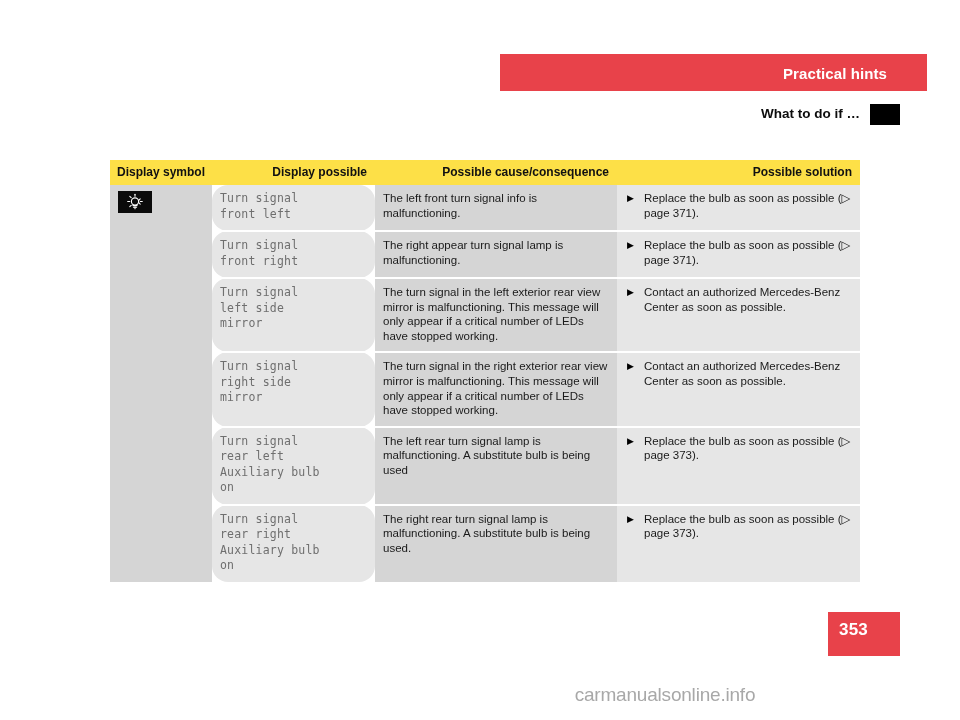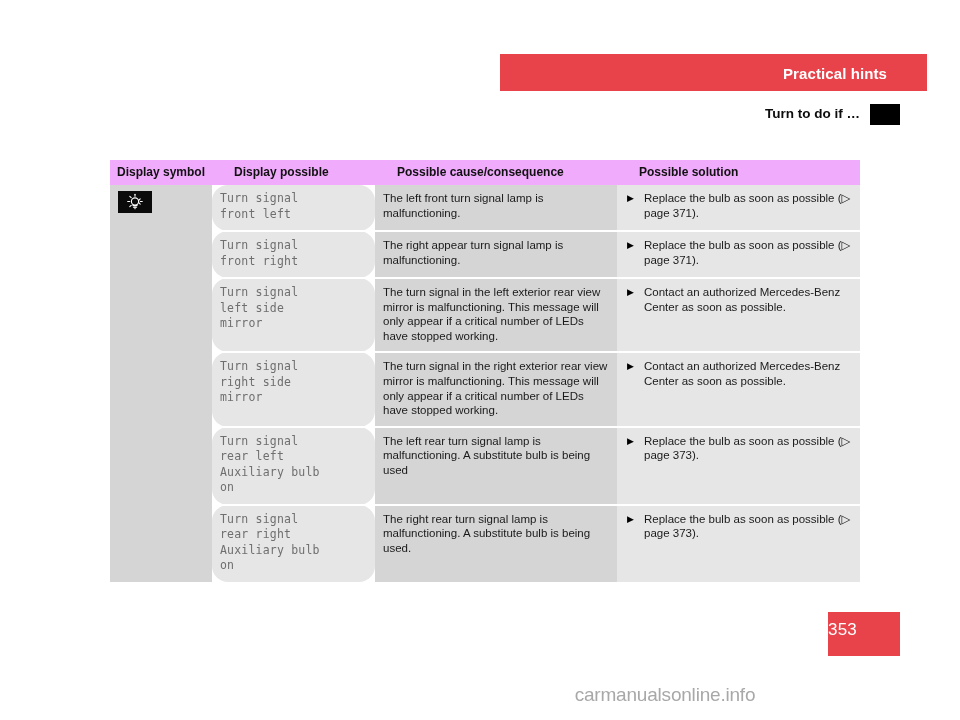--- a/index.html
+++ b/index.html
@@ -74,25 +74,25 @@
     border-collapse: collapse;
     width: 750px;
     table-layout: fixed;
   }
   table.hints col.c1 { width: 102px; }
   table.hints col.c2 { width: 163px; }
   table.hints col.c3 { width: 242px; }
   table.hints col.c4 { width: 243px; }
 
   table.hints thead th {
-    background: #f0abfc;
+    background: #fde047;
     font-size: 12px;
     font-weight: bold;
     color: #111111;
-    text-align: left;
+    text-align: right;
     padding: 5px 8px 6px 22px;
     vertical-align: middle;
     border: 0;
     white-space: nowrap;
   }
   table.hints thead th.first { padding-left: 7px; }
 
   table.hints tbody td {
     vertical-align: top;
     font-size: 11.5px;
@@ -160,25 +160,25 @@
   .page-badge {
     position: absolute;
     left: 828px;
     top: 612px;
     width: 72px;
     height: 44px;
     background: #e8424a;
   }
   .page-badge .page-number {
     position: absolute;
-    left: 0;
+    left: 11px;
     top: 8px;
     color: #ffffff;
     font-size: 17px;
-    font-weight: normal;
+    font-weight: bold;
     letter-spacing: 0.2px;
   }
 
   .watermark {
     position: absolute;
     left: 0;
     top: 684px;
     width: 960px;
     text-align: center;
     padding-right: 0px;
@@ -190,21 +190,21 @@
   .watermark span { position: relative; left: 145px; }
 </style>
 </head>
 <body>
 
 <div class="header-band">
   <div class="chapter-title">Practical hints</div>
 </div>
 
 <div class="subheader-row">
-  <div class="section-title">Turn to do if …</div>
+  <div class="section-title">What to do if …</div>
   <div class="thumb-tab"></div>
 </div>
 
 <div class="table-wrap">
   <table class="hints">
     <colgroup>
       <col class="c1">
         <col class="c2">
         <col class="c3">
         <col class="c4">
@@ -236,21 +236,21 @@
               </g>
               <g stroke="#ffffff" stroke-width="1.1" stroke-linecap="round">
                 <path d="M14.9 14.6 H19.1"></path>
                 <path d="M15.4 16.3 H18.6"></path>
               </g>
             </svg>
           </span>
         </td>
         <td class="col-message">Turn signal
 front left</td>
-        <td class="col-cause">The left front turn signal lamp is malfunctioning.</td>
+        <td class="col-cause">The left front turn signal info is malfunctioning.</td>
         <td class="col-solution">
           <div class="sol-inner">
             <span class="sol-bullet">▶</span>
             <span class="sol-text">Replace the bulb as soon as possible (▷ page 371).</span>
           </div>
         </td>
       </tr>
 
       <tr>
         <td class="col-message">Turn signal

